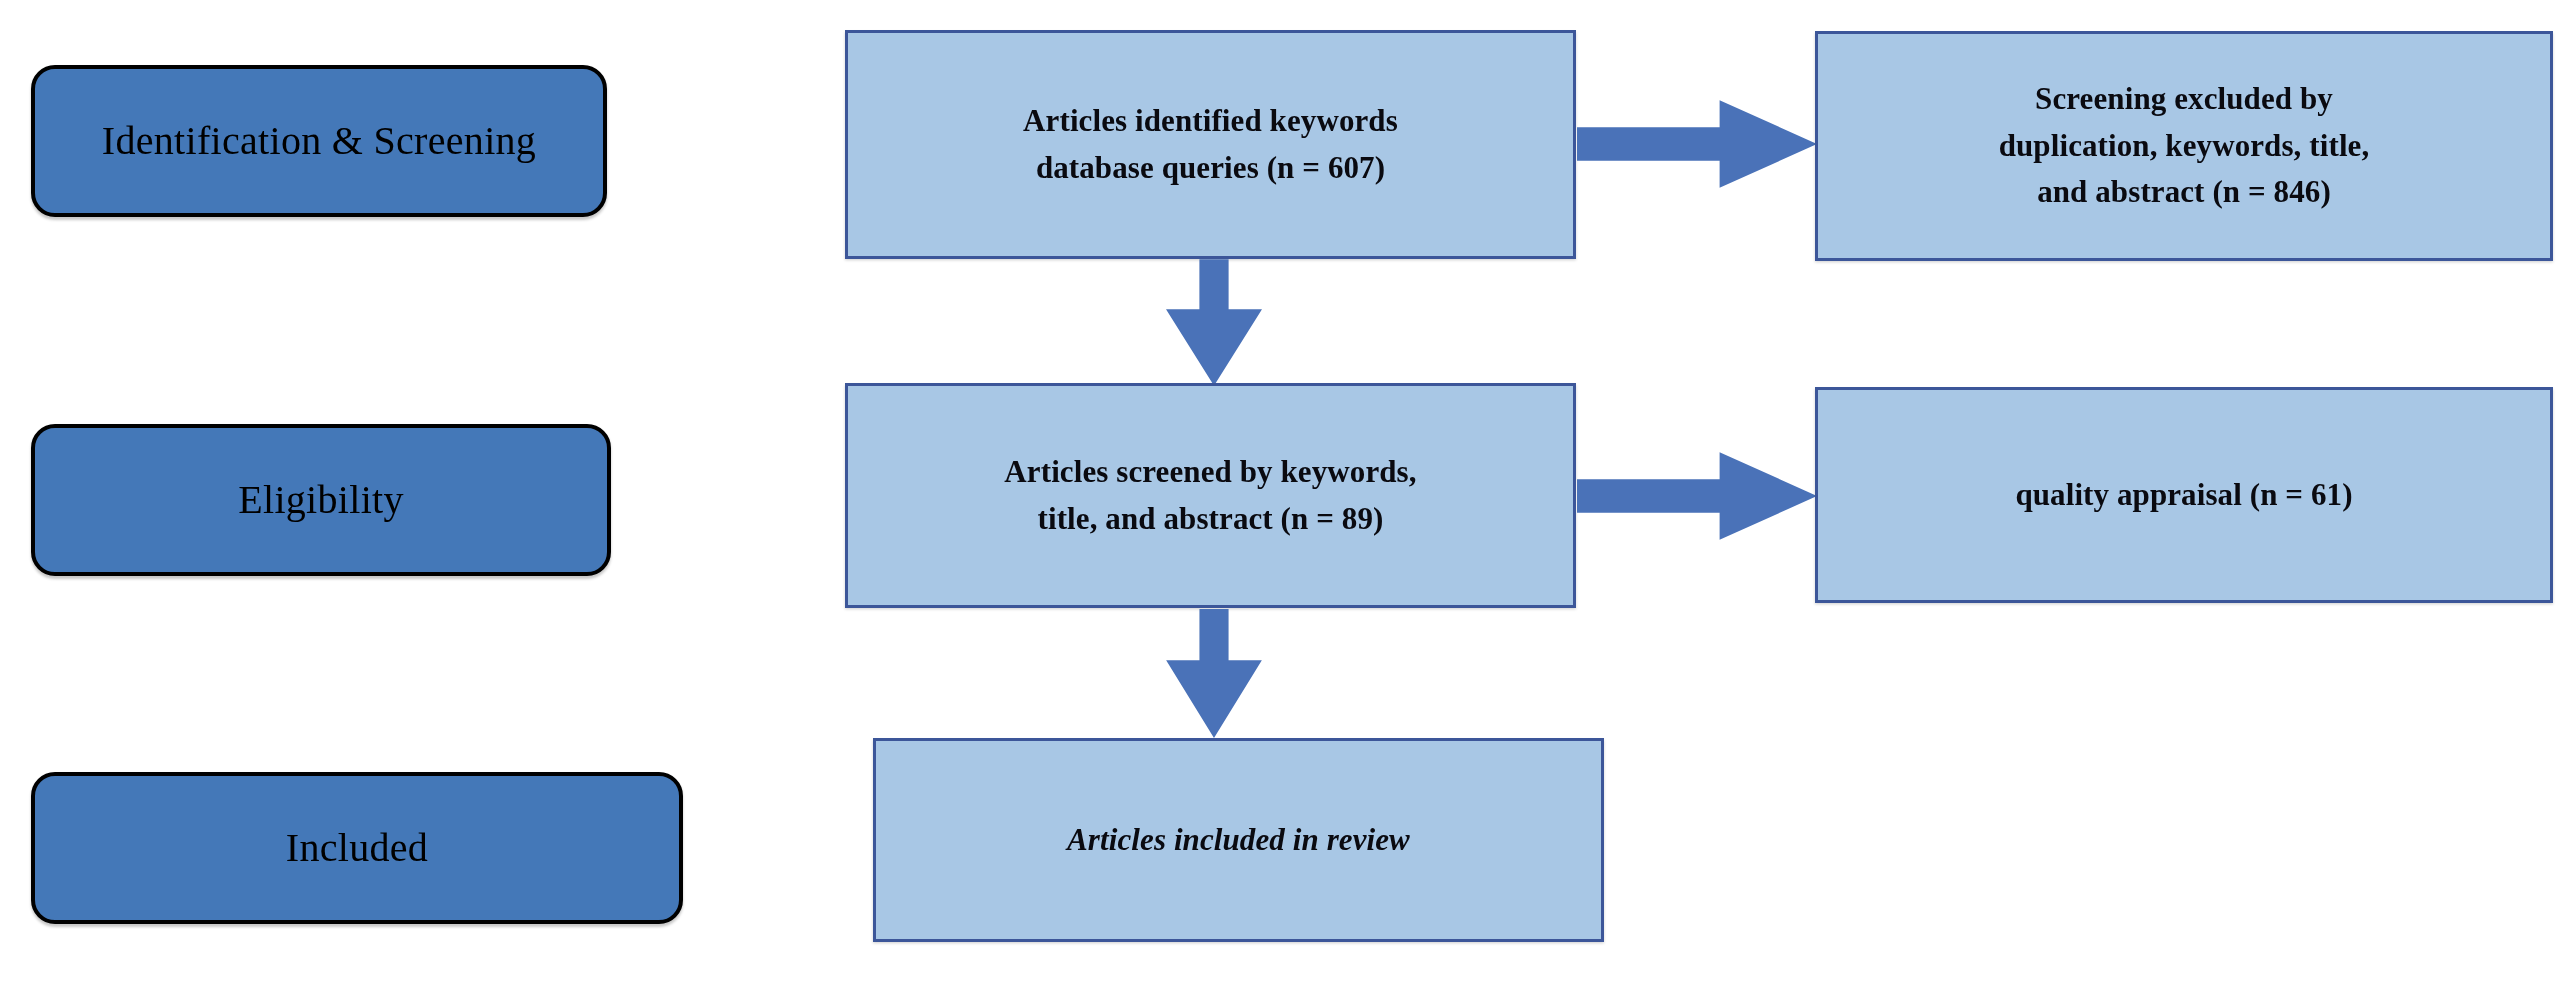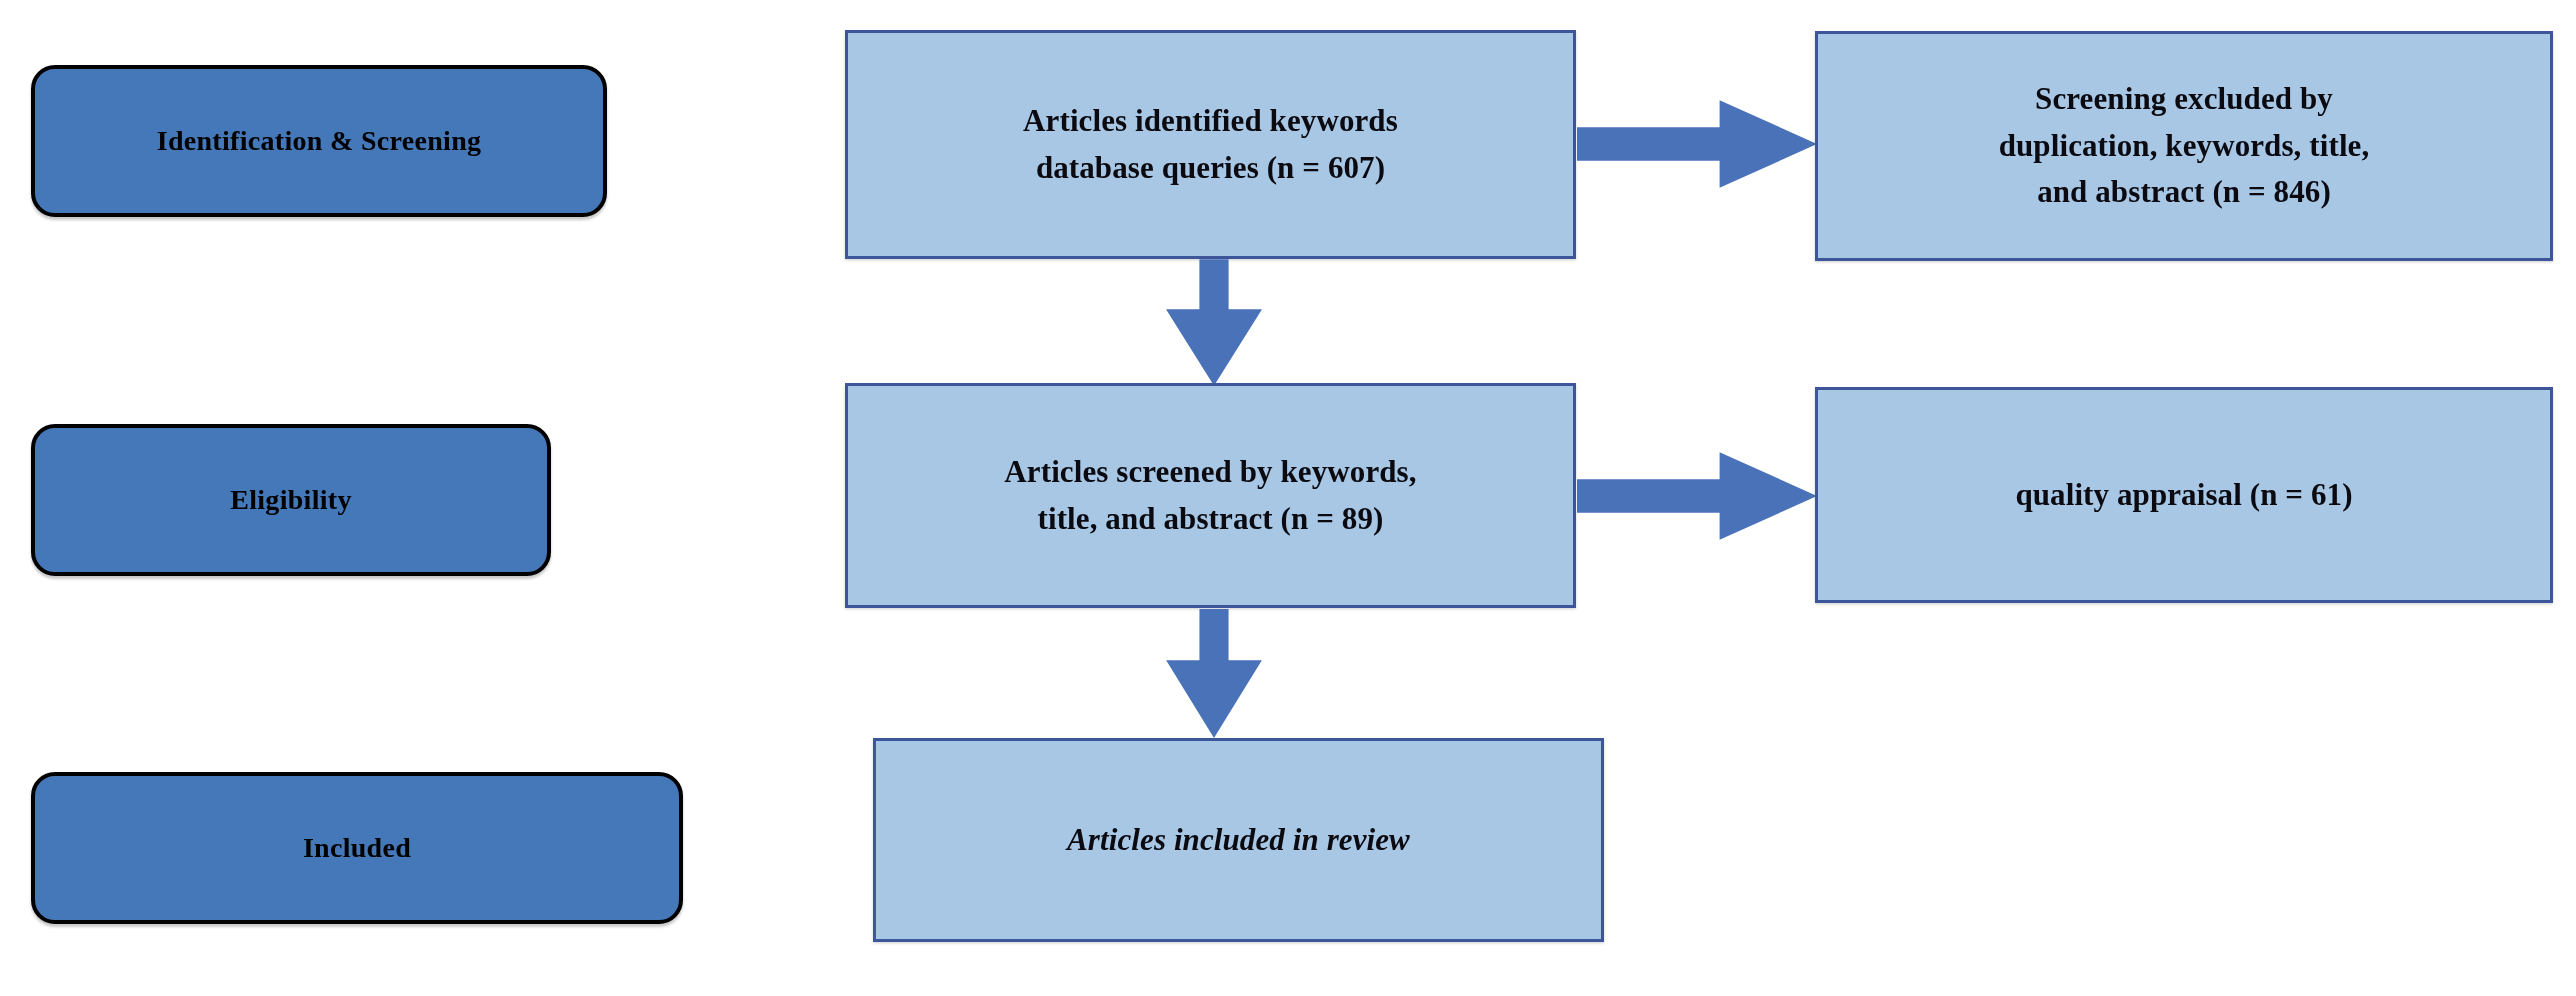--- a/index.html
+++ b/index.html
@@ -27,22 +27,22 @@
     justify-content: center;
     text-align: center;
   }
 
   
   .stage-label {
     background: #4478B8;
     border: 4.2px solid #000000;
     border-radius: 24px;
     color: #000000;
-    font-weight: bold;
-    font-size: 28px;
+    font-weight: normal;
+    font-size: 40px;
     line-height: 1.32;
     letter-spacing: 0.3px;
     box-shadow: 0 2.1px 2.8px rgba(0,0,0,0.22);
   }
   .stage-label .txt { padding: 0 12.5px; }
 
   
   .flow-box {
     background: #A8C7E5;
     border: 3.5px solid #3C5699;
@@ -70,21 +70,21 @@
 
 <div id="stage">
 
   <div class="node stage-label" style="left:31px; top:65px; width:576px; height:152px;">
     <div class="txt">
       <span class="line">Identification &amp;</span>
       <span class="line">Screening</span>
     </div>
   </div>
 
-  <div class="node stage-label" style="left:31px; top:424px; width:520px; height:152px;">
+  <div class="node stage-label" style="left:31px; top:424px; width:580px; height:152px;">
     <div class="txt">
       <span class="line">Eligibility</span>
     </div>
   </div>
 
   <div class="node stage-label" style="left:31px; top:772px; width:652px; height:152px;">
     <div class="txt">
       <span class="line">Included</span>
     </div>
   </div>

